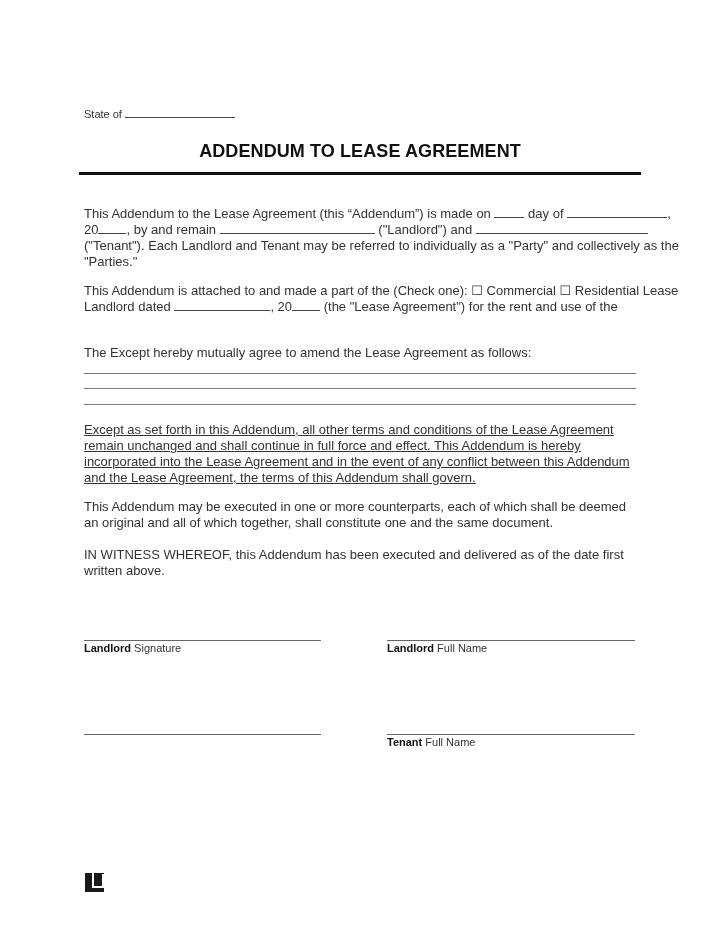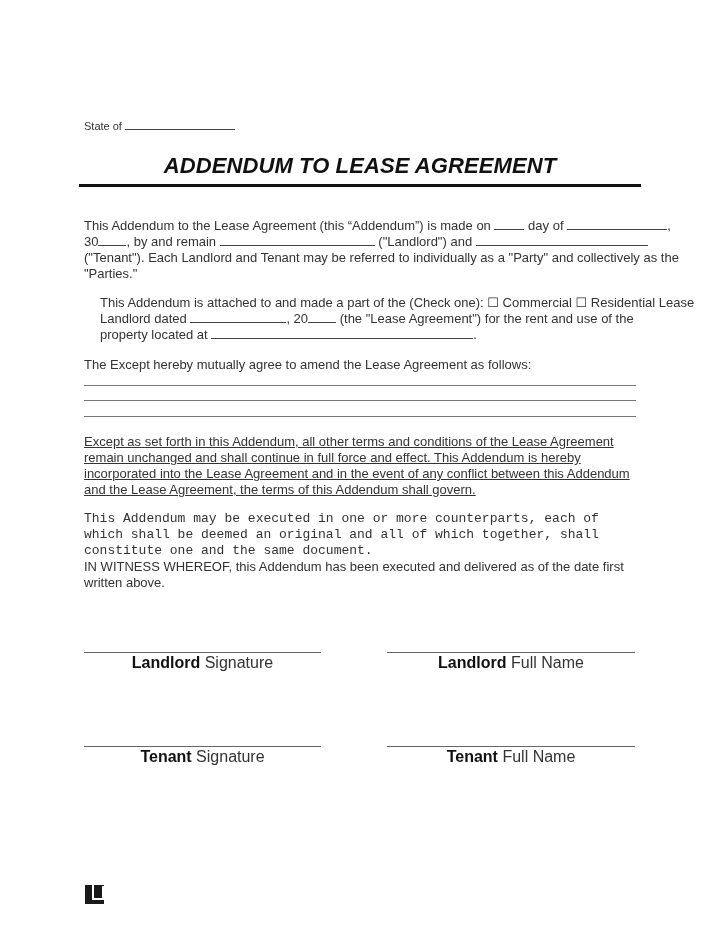--- a/index.html
+++ b/index.html
@@ -10,21 +10,21 @@
     body {
       width: 720px;
       height: 931px;
       position: relative;
       overflow: hidden;
       font-family: "Liberation Sans", sans-serif;
       color: #222222;
     }
     .page {
       position: absolute;
-      left: 0; top: 16px;
+      left: 0; top: 4px;
       width: 720px; height: 893px;
       background: #ffffff;
     }
     .state-line {
       position: absolute;
       left: 84px;
       top: 103px;
       font-size: 11px;
       color: #333;
     }
@@ -33,25 +33,24 @@
       border-bottom: 1px solid #444;
       height: 10px;
       vertical-align: baseline;
     }
     .title {
       position: absolute;
       left: 79px;
       width: 562px;
       top: 137px;
       text-align: center;
-      font-size: 22px;
+      font-size: 18px;
       font-weight: bold;
       color: #111;
       letter-spacing: 0.1px;
-      font-style: italic;
     }
     .title-rule {
       position: absolute;
       left: 79px;
       top: 168px;
       width: 562px;
       height: 3px;
       background: #111;
     }
     .para {
@@ -70,22 +69,22 @@
       height: 1px;
       background: #777;
     }
     .sig-line {
       position: absolute;
       height: 1px;
       background: #666;
     }
     .sig-label {
       position: absolute;
-      text-align: center;
-      font-size: 16px;
+      text-align: left;
+      font-size: 11px;
       color: #333;
     }
     .sig-label b { color: #111; }
     .logo {
       position: absolute;
       left: 85px;
       top: 869px;
       width: 19px;
       height: 19px;
     }
@@ -104,68 +103,61 @@
   <div class="title-rule"></div>
 
   <div class="para" style="top:202px;">
     <div style="white-space:nowrap;">
       <span>This Addendum to the Lease Agreement (this “Addendum”) is made on</span>
       <span class="blank" style="width:30px;"></span>
       <span>day of</span>
       <span class="blank" style="width:100px;"></span><span>,</span>
     </div>
     <div style="white-space:nowrap;">
-      <span>30</span><span class="blank" style="width:28px;"></span><span>, by and remain</span>
+      <span>20</span><span class="blank" style="width:28px;"></span><span>, by and remain</span>
       <span class="blank" style="width:155px;"></span>
       <span>("Landlord") and</span>
       <span class="blank" style="width:172px;"></span>
     </div>
     <div style="white-space:nowrap;">("Tenant"). Each Landlord and Tenant may be referred to individually as a "Party" and collectively as the</div>
     <div>"Parties."</div>
   </div>
 
-  <div class="para" style="top:279px;margin-left:16px;">
+  <div class="para" style="top:279px;">
     <div style="white-space:nowrap;">This Addendum is attached to and made a part of the (Check one): ☐ Commercial ☐ Residential Lease</div>
     <div style="white-space:nowrap;">
       <span>Landlord dated</span>
       <span class="blank" style="width:96px;"></span><span>, 20</span><span class="blank" style="width:28px;"></span>
       <span>(the "Lease Agreement") for the rent and use of the</span>
-    </div>
-    <div style="white-space:nowrap;">
-      <span>property located at</span>
-      <span class="blank" style="width:262px;"></span><span>.</span>
     </div>
   </div>
 
   <div class="para" style="top:341px;">The Except hereby mutually agree to amend the Lease Agreement as follows:</div>
 
   <div class="amend-line" style="top:369px;"></div>
   <div class="amend-line" style="top:384px;"></div>
   <div class="amend-line" style="top:400px;"></div>
 
   <div class="para" style="top:418px;text-decoration:underline;">Except as set forth in this Addendum, all other terms and conditions of the Lease Agreement remain unchanged and shall continue in full force and effect. This Addendum is hereby incorporated into the Lease Agreement and in the event of any conflict between this Addendum and the Lease Agreement, the terms of this Addendum shall govern.</div>
 
-  <div class="para" style="top:495px;font-family:Liberation Mono, monospace;">This Addendum may be executed in one or more counterparts, each of which shall be deemed an original and all of which together, shall constitute one and the same document.</div>
+  <div class="para" style="top:495px;">This Addendum may be executed in one or more counterparts, each of which shall be deemed an original and all of which together, shall constitute one and the same document.</div>
 
   <div class="para" style="top:543px;">IN WITNESS WHEREOF, this Addendum has been executed and delivered as of the date first written above.</div>
 
   <div class="sig-line" style="left:84px; top:636px; width:237px;"></div>
   <div class="sig-label" style="left:84px; top:638px; width:237px;">
     <b>Landlord</b><span> Signature</span>
   </div>
 
   <div class="sig-line" style="left:387px; top:636px; width:248px;"></div>
   <div class="sig-label" style="left:387px; top:638px; width:248px;">
     <b>Landlord</b><span> Full Name</span>
   </div>
 
   <div class="sig-line" style="left:84px; top:730px; width:237px;"></div>
-  <div class="sig-label" style="left:84px; top:732px; width:237px;">
-    <b>Tenant</b><span> Signature</span>
-  </div>
 
   <div class="sig-line" style="left:387px; top:730px; width:248px;"></div>
   <div class="sig-label" style="left:387px; top:732px; width:248px;">
     <b>Tenant</b><span> Full Name</span>
   </div>
 
   <div class="logo">
     <svg width="19" height="19" viewBox="0 0 19 19">
       <rect x="0" y="0" width="19" height="19" fill="#1a1a1a"></rect>
       <rect x="7" y="0" width="2" height="15" fill="#ffffff"></rect>

